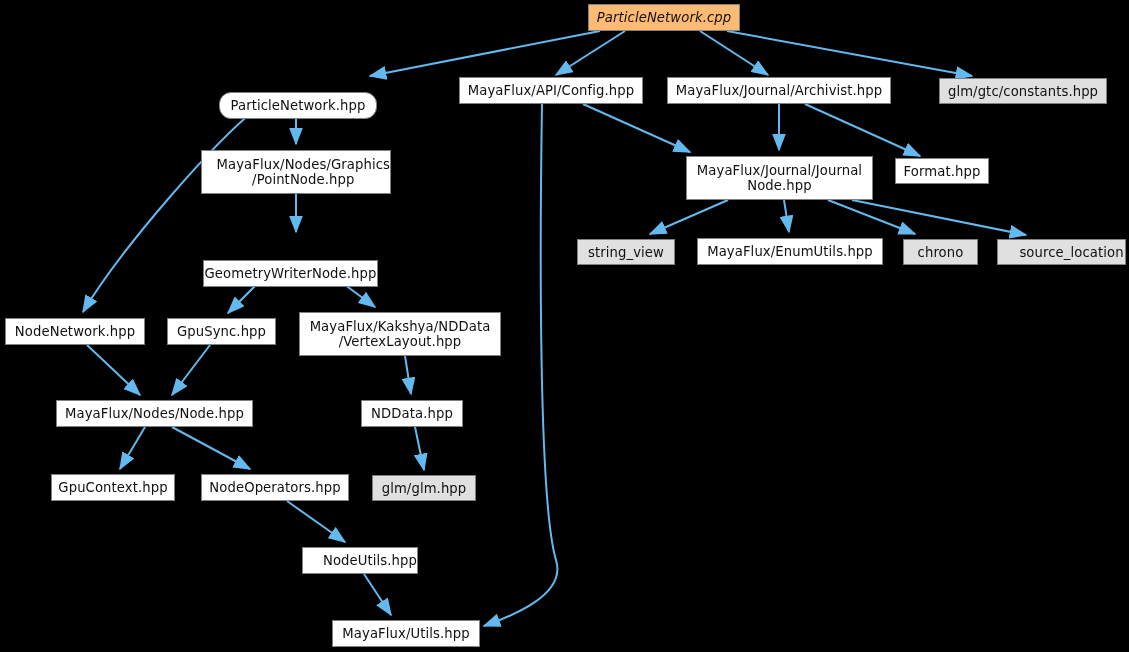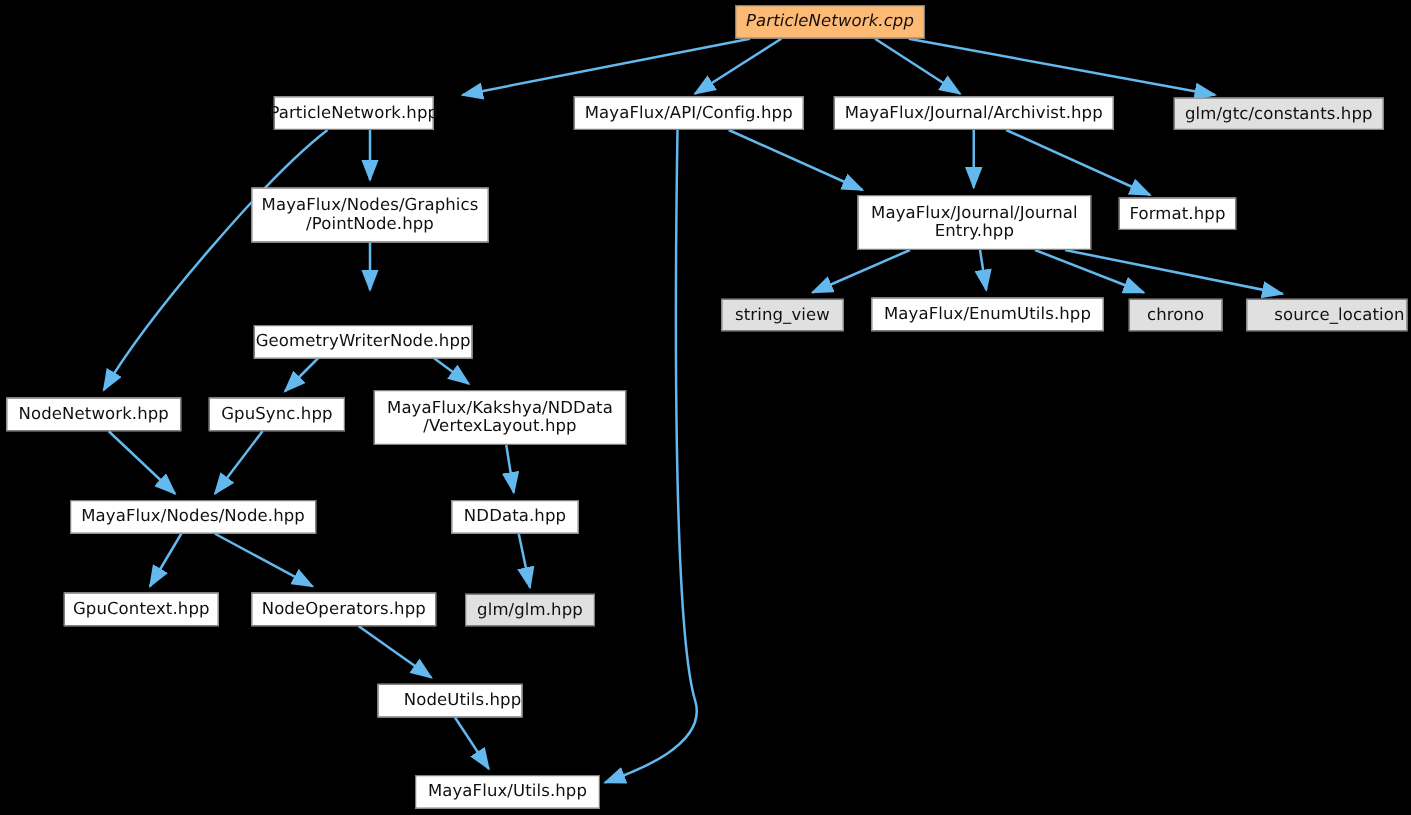--- a/index.html
+++ b/index.html
@@ -76,28 +76,28 @@
         <path d="M 145 427 L 120 469" fill="none" stroke="#63b8ee" stroke-width="2" marker-end="url(#arrowhead)"></path>
         <path d="M 172 427 L 250 469" fill="none" stroke="#63b8ee" stroke-width="2" marker-end="url(#arrowhead)"></path>
         <path d="M 415 427 L 424 470" fill="none" stroke="#63b8ee" stroke-width="2" marker-end="url(#arrowhead)"></path>
         <path d="M 287 501 L 345 542" fill="none" stroke="#63b8ee" stroke-width="2" marker-end="url(#arrowhead)"></path>
         <path d="M 364 574 L 391 615" fill="none" stroke="#63b8ee" stroke-width="2" marker-end="url(#arrowhead)"></path>
       </g>
   </svg>
 
   <div id="node-layer">
       <div class="node fill-dark" style="left: 588px; top: 4px; width: 152px; height: 27px;"><span class="node-label">ParticleNetwork.cpp</span></div>
-      <div class="node fill-white" style="left: 219px; top: 77px; width: 128px; height: 27px;"><span class="node-label">ParticleNetwork.hpp</span></div>
+      <div class="node fill-white" style="left: 219px; top: 92px; width: 158px; height: 27px; border-radius: 12px;"><span class="node-label">ParticleNetwork.hpp</span></div>
       <div class="node fill-white" style="left: 459px; top: 77px; width: 184px; height: 27px;"><span class="node-label">MayaFlux/API/Config.hpp</span></div>
       <div class="node fill-white" style="left: 667px; top: 77px; width: 224px; height: 27px;"><span class="node-label">MayaFlux/Journal/Archivist.hpp</span></div>
       <div class="node fill-grey" style="left: 914px; top: 78px; width: 168px; height: 26px; margin-left: 25px;"><span class="node-label">glm/gtc/constants.hpp</span></div>
-      <div class="node fill-white" style="left: 201px; top: 150px; width: 190px; height: 44px;"><span class="node-label">MayaFlux/Nodes/Graphics
+      <div class="node fill-white" style="left: 201px; top: 150px; width: 190px; height: 44px; justify-content: flex-end;"><span class="node-label">MayaFlux/Nodes/Graphics
 /PointNode.hpp</span></div>
       <div class="node fill-white" style="left: 686px; top: 156px; width: 187px; height: 44px;"><span class="node-label">MayaFlux/Journal/Journal
-Entry.hpp</span></div>
+Node.hpp</span></div>
       <div class="node fill-white" style="left: 895px; top: 158px; width: 94px; height: 26px;"><span class="node-label">Format.hpp</span></div>
       <div class="node fill-white" style="left: 203px; top: 238px; width: 175px; height: 27px; margin-top: 22px;"><span class="node-label">GeometryWriterNode.hpp</span></div>
       <div class="node fill-grey" style="left: 577px; top: 239px; width: 98px; height: 26px;"><span class="node-label">string_view</span></div>
       <div class="node fill-white" style="left: 697px; top: 238px; width: 186px; height: 27px;"><span class="node-label">MayaFlux/EnumUtils.hpp</span></div>
       <div class="node fill-grey" style="left: 903px; top: 239px; width: 75px; height: 26px;"><span class="node-label">chrono</span></div>
       <div class="node fill-grey" style="left: 997px; top: 239px; width: 129px; height: 26px; padding-left: 20px;"><span class="node-label">source_location</span></div>
       <div class="node fill-white" style="left: 5px; top: 318px; width: 140px; height: 27px;"><span class="node-label">NodeNetwork.hpp</span></div>
       <div class="node fill-white" style="left: 167px; top: 318px; width: 109px; height: 27px;"><span class="node-label">GpuSync.hpp</span></div>
       <div class="node fill-white" style="left: 299px; top: 312px; width: 202px; height: 44px;"><span class="node-label">MayaFlux/Kakshya/NDData
 /VertexLayout.hpp</span></div>

